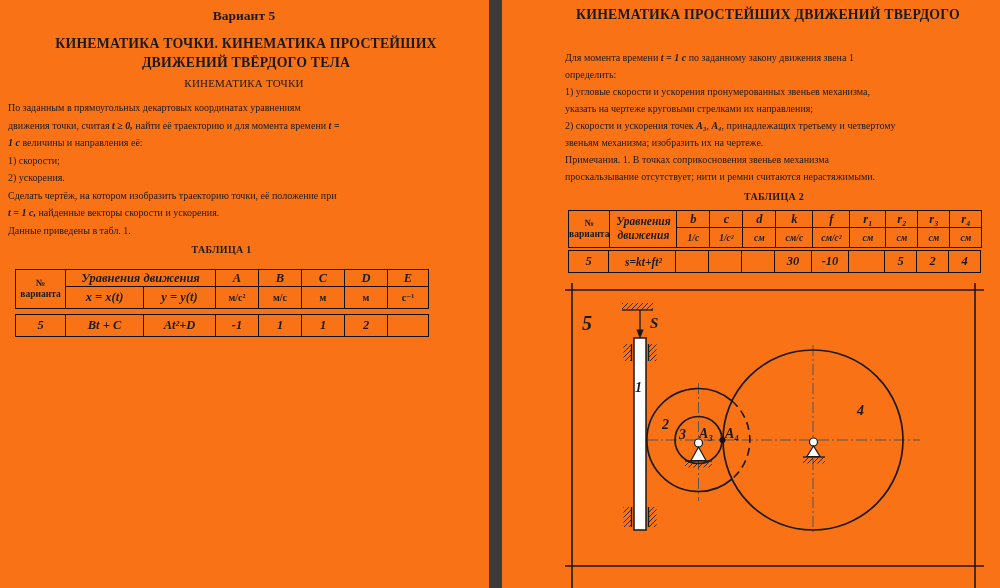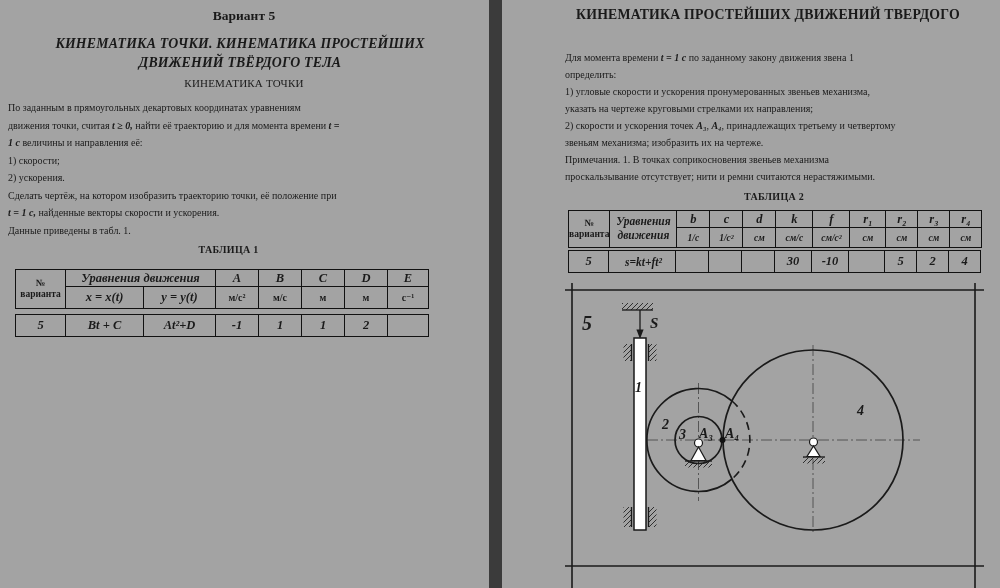--- a/index.html
+++ b/index.html
@@ -2,37 +2,37 @@
 <html><head>
 <meta charset="utf-8">
 <style>
   html,body{margin:0;padding:0;}
   body{
     width:1000px;height:588px;position:relative;overflow:hidden;
     background:#3b3b3b;
     font-family:"Liberation Serif","DejaVu Serif",serif;
     color:#1a1a1a;
   }
-  .page{position:absolute;top:0;height:588px;background:#a3a3a3;}
+  .page{position:absolute;top:0;height:588px;background:#f97316;}
   #page-left{left:0;width:489px;}
   #page-right{left:502px;width:498px;}
   .abs{position:absolute;}
   .center{text-align:center;}
 
   .variant-title{top:8px;left:0;width:488px;font-size:13.5px;font-weight:bold;}
-  .h1-left{top:34px;left:4px;width:472px;font-size:13.8px;font-weight:bold;line-height:19px;letter-spacing:.2px;font-style:italic;}
+  .h1-left{top:34px;left:10px;width:472px;font-size:13.8px;font-weight:bold;line-height:19px;letter-spacing:.2px;}
   .h2-left{top:77px;left:8px;width:472px;font-size:11px;font-weight:normal;letter-spacing:.2px;}
   .para{font-size:10px;line-height:17.5px;font-family:Liberation Serif, serif;}
   .para-left{top:99px;left:8px;width:476px;}
   .h1-right{top:6px;left:74px;width:434px;font-size:13.8px;font-weight:bold;line-height:18.5px;letter-spacing:.2px;}
   .para-right{top:49px;left:63px;width:436px;line-height:17px;}
   .tline{white-space:nowrap;}
 
   .tbl-title{font-size:10px;font-weight:bold;letter-spacing:.3px;}
-  .t1-title{top:244px;left:22px;width:413px;}
+  .t1-title{top:244px;left:15px;width:413px;}
   .t2-title{top:191px;left:66px;width:412px;}
 
   table.dtable{border-collapse:collapse;table-layout:fixed;border:1.7px solid #111;}
   table.dtable td{border:1px solid #111;text-align:center;vertical-align:middle;padding:0;overflow:hidden;font-weight:bold;}
   td.numcell{font-size:9.5px;line-height:1.15;font-weight:bold;}
   td.eqhead{font-style:italic;font-size:12.5px;}
   td.eqhead2{font-style:italic;font-size:11.5px;text-align:left;padding-left:4px;line-height:1.2;}
   td.letter{font-style:italic;font-size:12.5px;}
   td.unit{font-size:10px;}
   td.unit2{font-style:italic;font-size:9.5px;text-align:left;padding-left:3px;}

